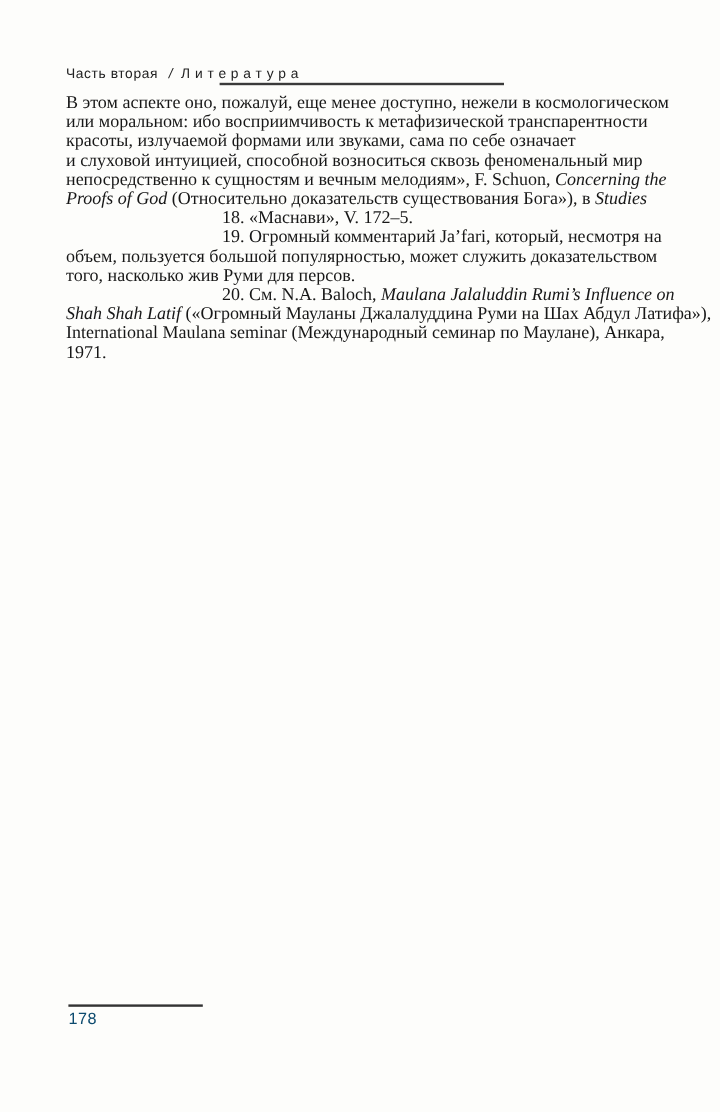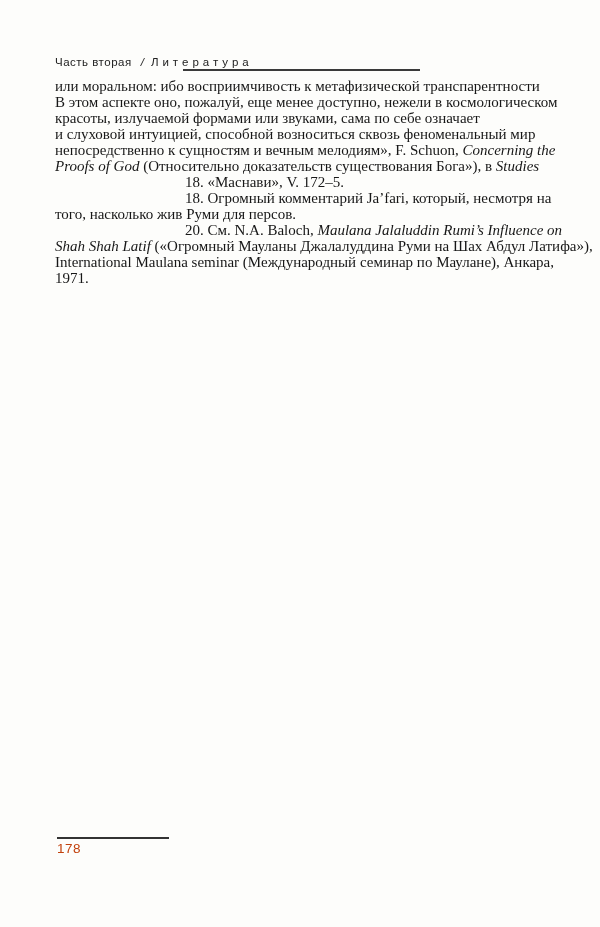--- a/index.html
+++ b/index.html
@@ -70,44 +70,45 @@
     width: 112px;
     height: 2px;
     background: #333;
   }
   .page-number {
     position: absolute;
     left: 57px;
     top: 841px;
     font-family: "Liberation Sans", sans-serif;
     font-size: 13.5px;
-    color: #c2410c;
+    color: #0c4a6e;
     letter-spacing: 0.5px;
     text-align: right;
   }
 </style>
 </head>
 <body>
 
 <div class="page">
 
   <div class="running-header">
     <span class="part">Часть вторая</span><span class="sep">/</span><span class="section">Литература</span>
   </div>
   <div class="header-rule"></div>
 
   <div class="body-text" id="body-lines">
+      <div class="line"><span class="seg">В этом аспекте оно, пожалуй, еще менее доступно, нежели в космологическом</span></div>
       <div class="line"><span class="seg">или моральном: ибо восприимчивость к метафизической транспарентности</span></div>
-      <div class="line"><span class="seg">В этом аспекте оно, пожалуй, еще менее доступно, нежели в космологическом</span></div>
       <div class="line"><span class="seg">красоты, излучаемой формами или звуками, сама по себе означает</span></div>
       <div class="line"><span class="seg">и слуховой интуицией, способной возноситься сквозь феноменальный мир</span></div>
       <div class="line"><span class="seg">непосредственно к сущностям и вечным мелодиям», F. Schuon, </span><span class="seg italic">Concerning the</span></div>
       <div class="line"><span class="seg italic">Proofs of God</span><span class="seg"> (Относительно доказательств существования Бога»), в </span><span class="seg italic">Studies</span></div>
       <div class="line indent"><span class="seg">18. «Маснави», V. 172–5.</span></div>
-      <div class="line indent"><span class="seg">18. Огромный комментарий Ja’fari, который, несмотря на</span></div>
+      <div class="line indent"><span class="seg">19. Огромный комментарий Ja’fari, который, несмотря на</span></div>
+      <div class="line"><span class="seg">объем, пользуется большой популярностью, может служить доказательством</span></div>
       <div class="line"><span class="seg">того, насколько жив Руми для персов.</span></div>
       <div class="line indent"><span class="seg">20. См. N.A. Baloch, </span><span class="seg italic">Maulana Jalaluddin Rumi’s Influence on</span></div>
       <div class="line"><span class="seg italic">Shah Shah Latif</span><span class="seg"> («Огромный Мауланы Джалалуддина Руми на Шах Абдул Латифа»),</span></div>
       <div class="line"><span class="seg">International Maulana seminar (Международный семинар по Маулане), Анкара,</span></div>
       <div class="line"><span class="seg">1971.</span></div>
     </div>
 
   <div class="footer-rule"></div>
   <div class="page-number">178</div>
 

